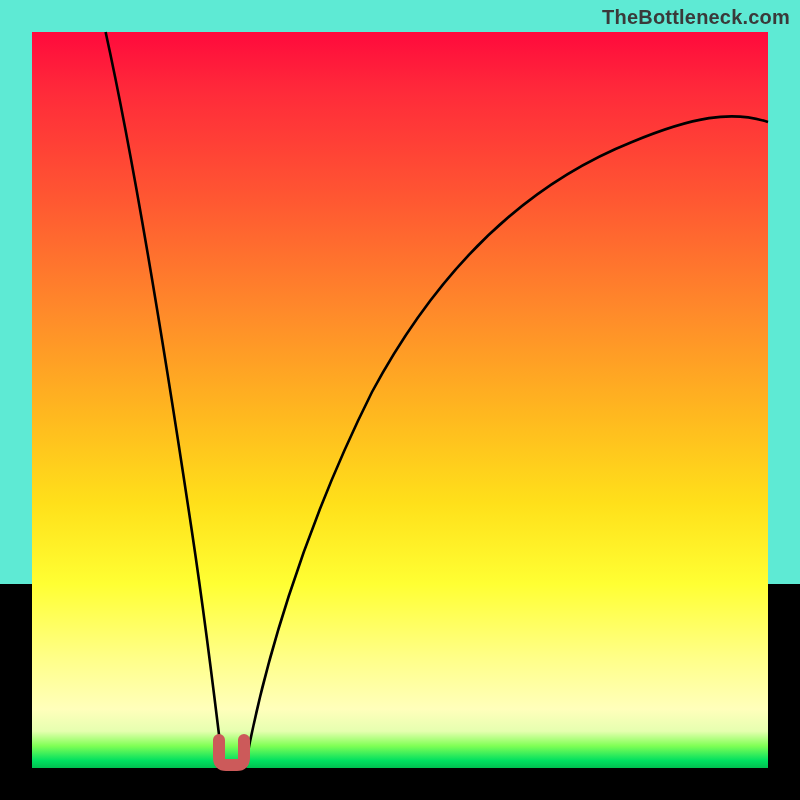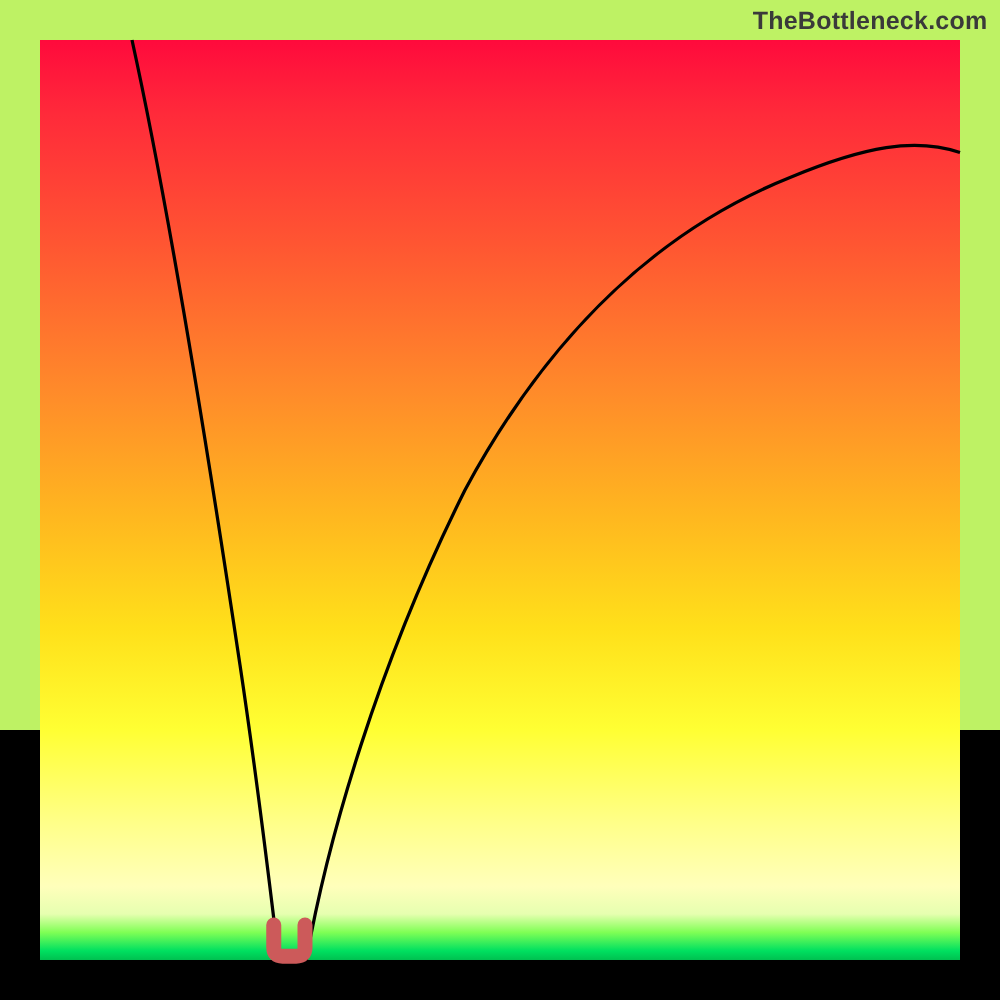--- a/index.html
+++ b/index.html
@@ -10,21 +10,21 @@
     background: #000;
     overflow: hidden;
     font-family: Arial, Helvetica, sans-serif;
   }
   .frame {
     position: absolute;
     top: 0;
     left: 0;
     width: 800px;
     height: 584px;
-    background: #bef264;
+    background: #5eead4;
   }
   .plot {
     position: absolute;
     top: 32px;
     left: 32px;
     width: 736px;
     height: 736px;
     
     background: linear-gradient(
       to bottom,

